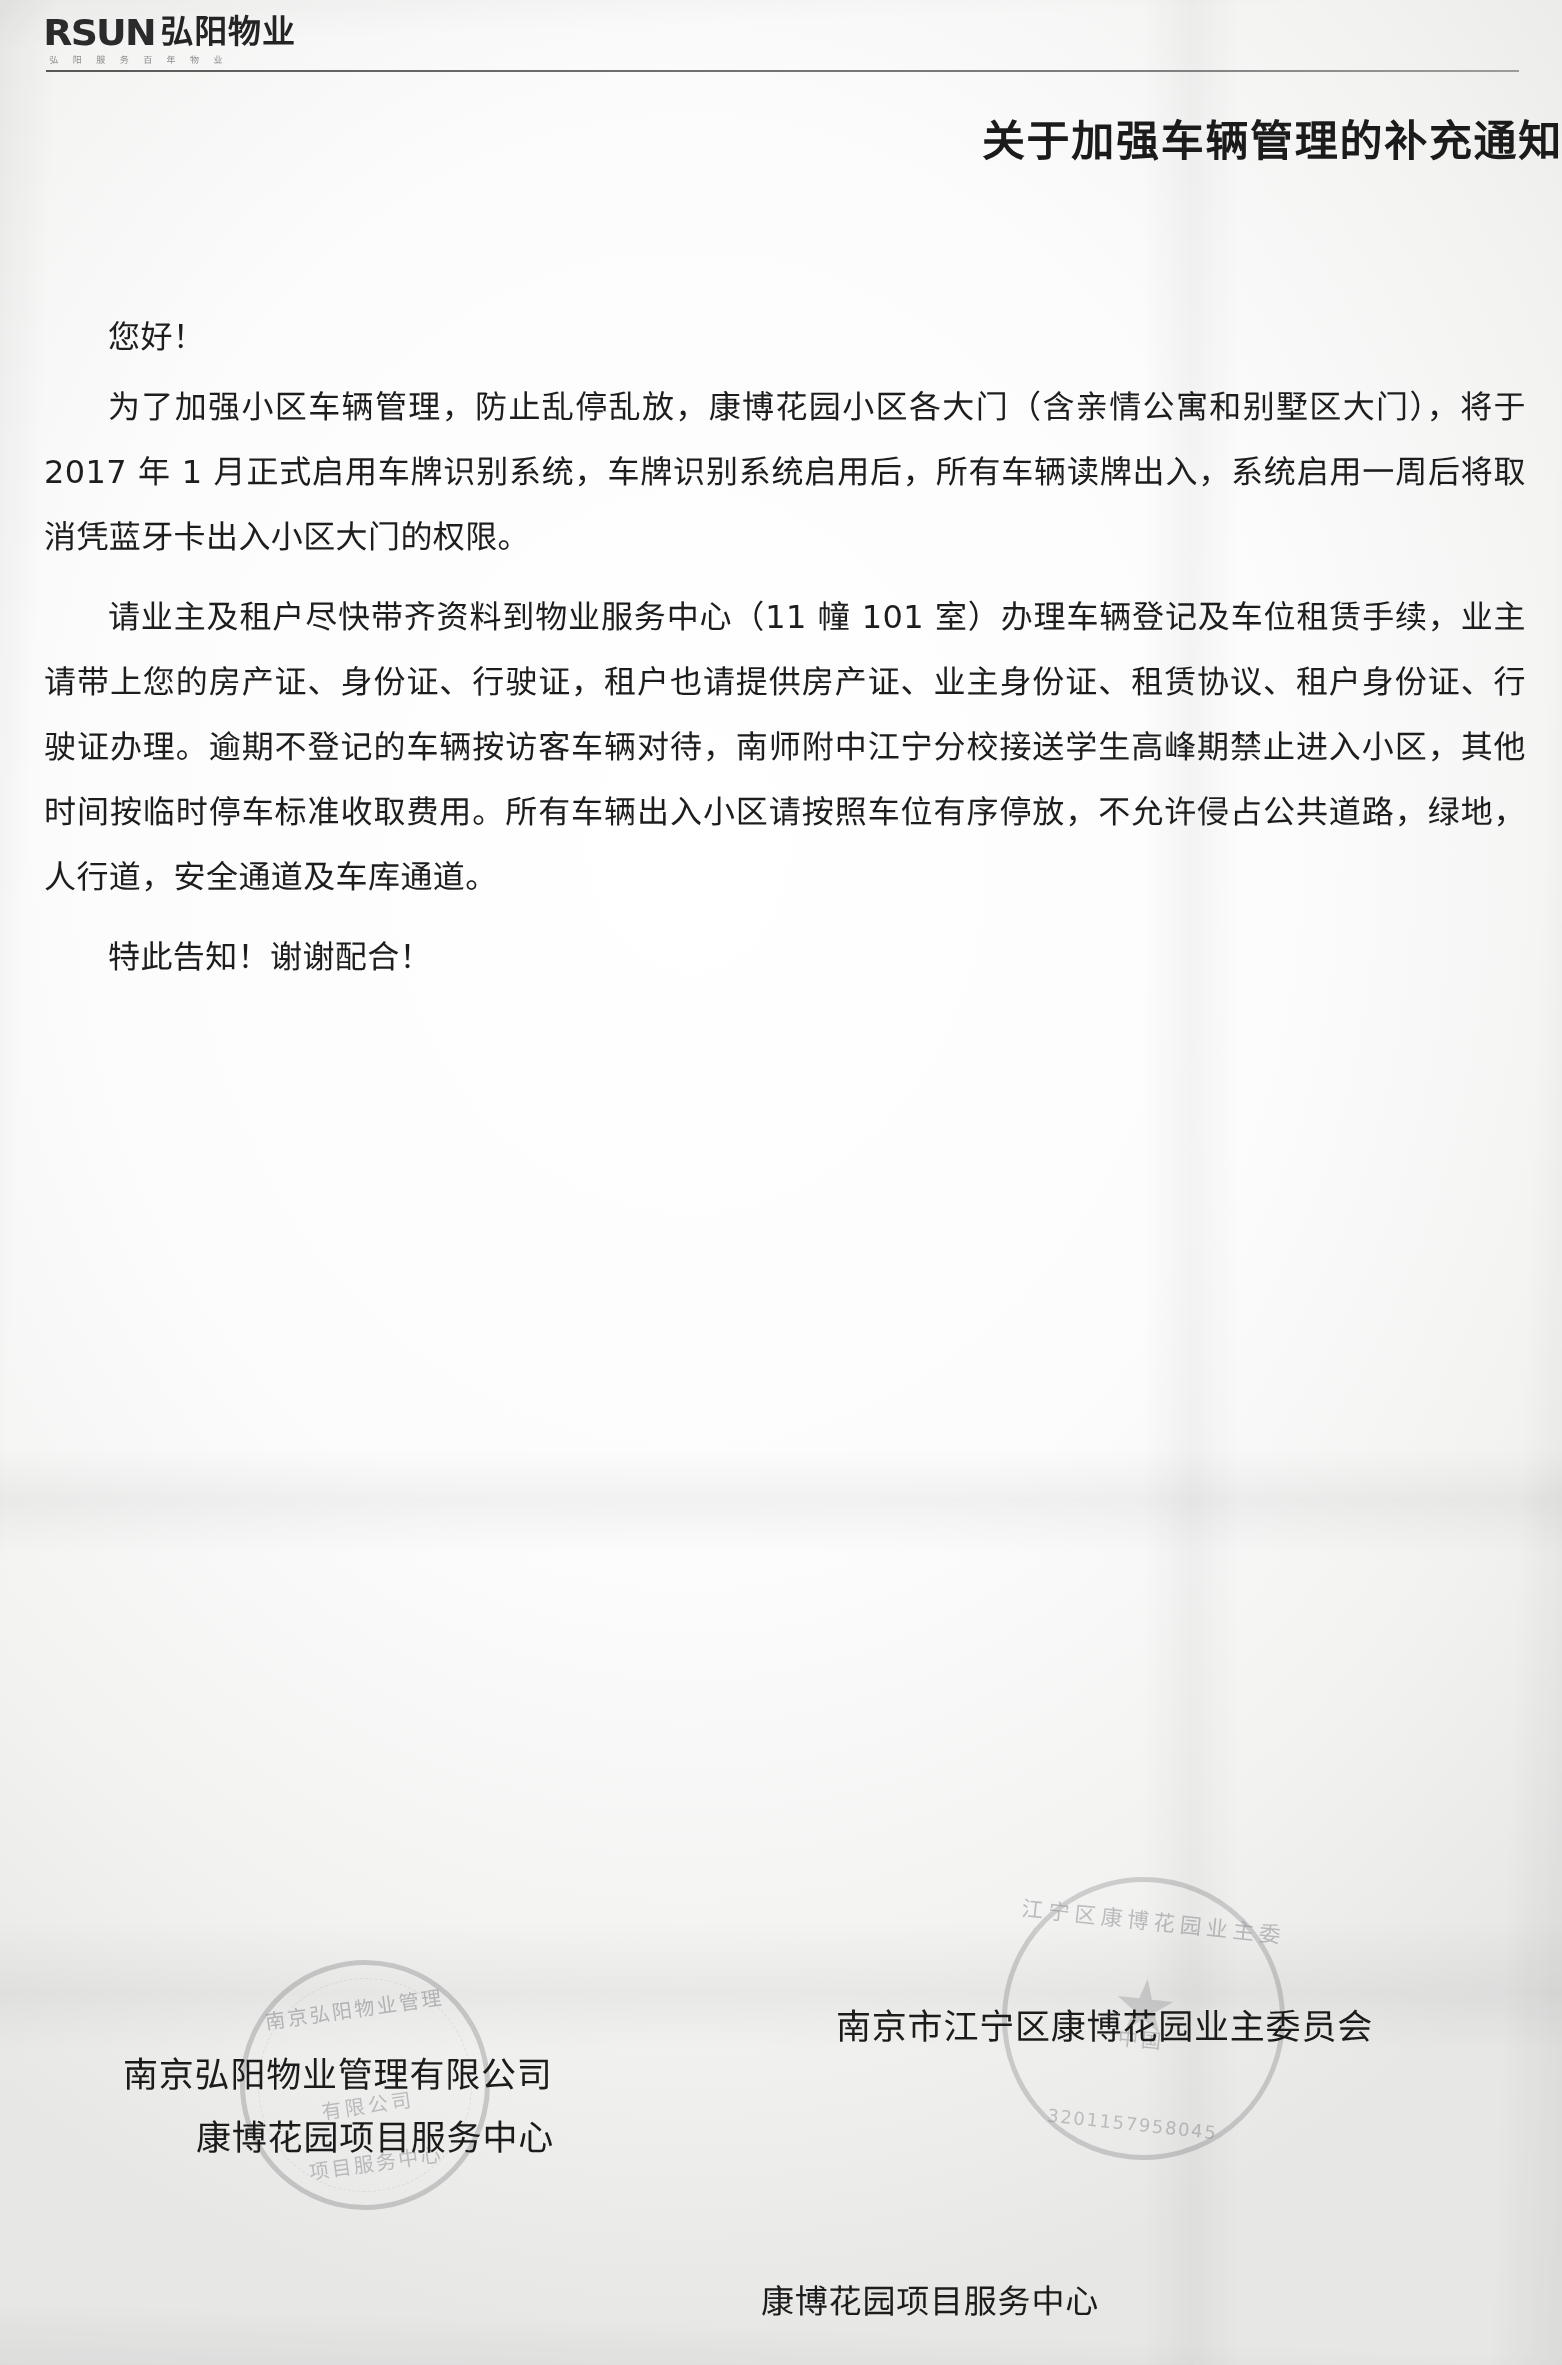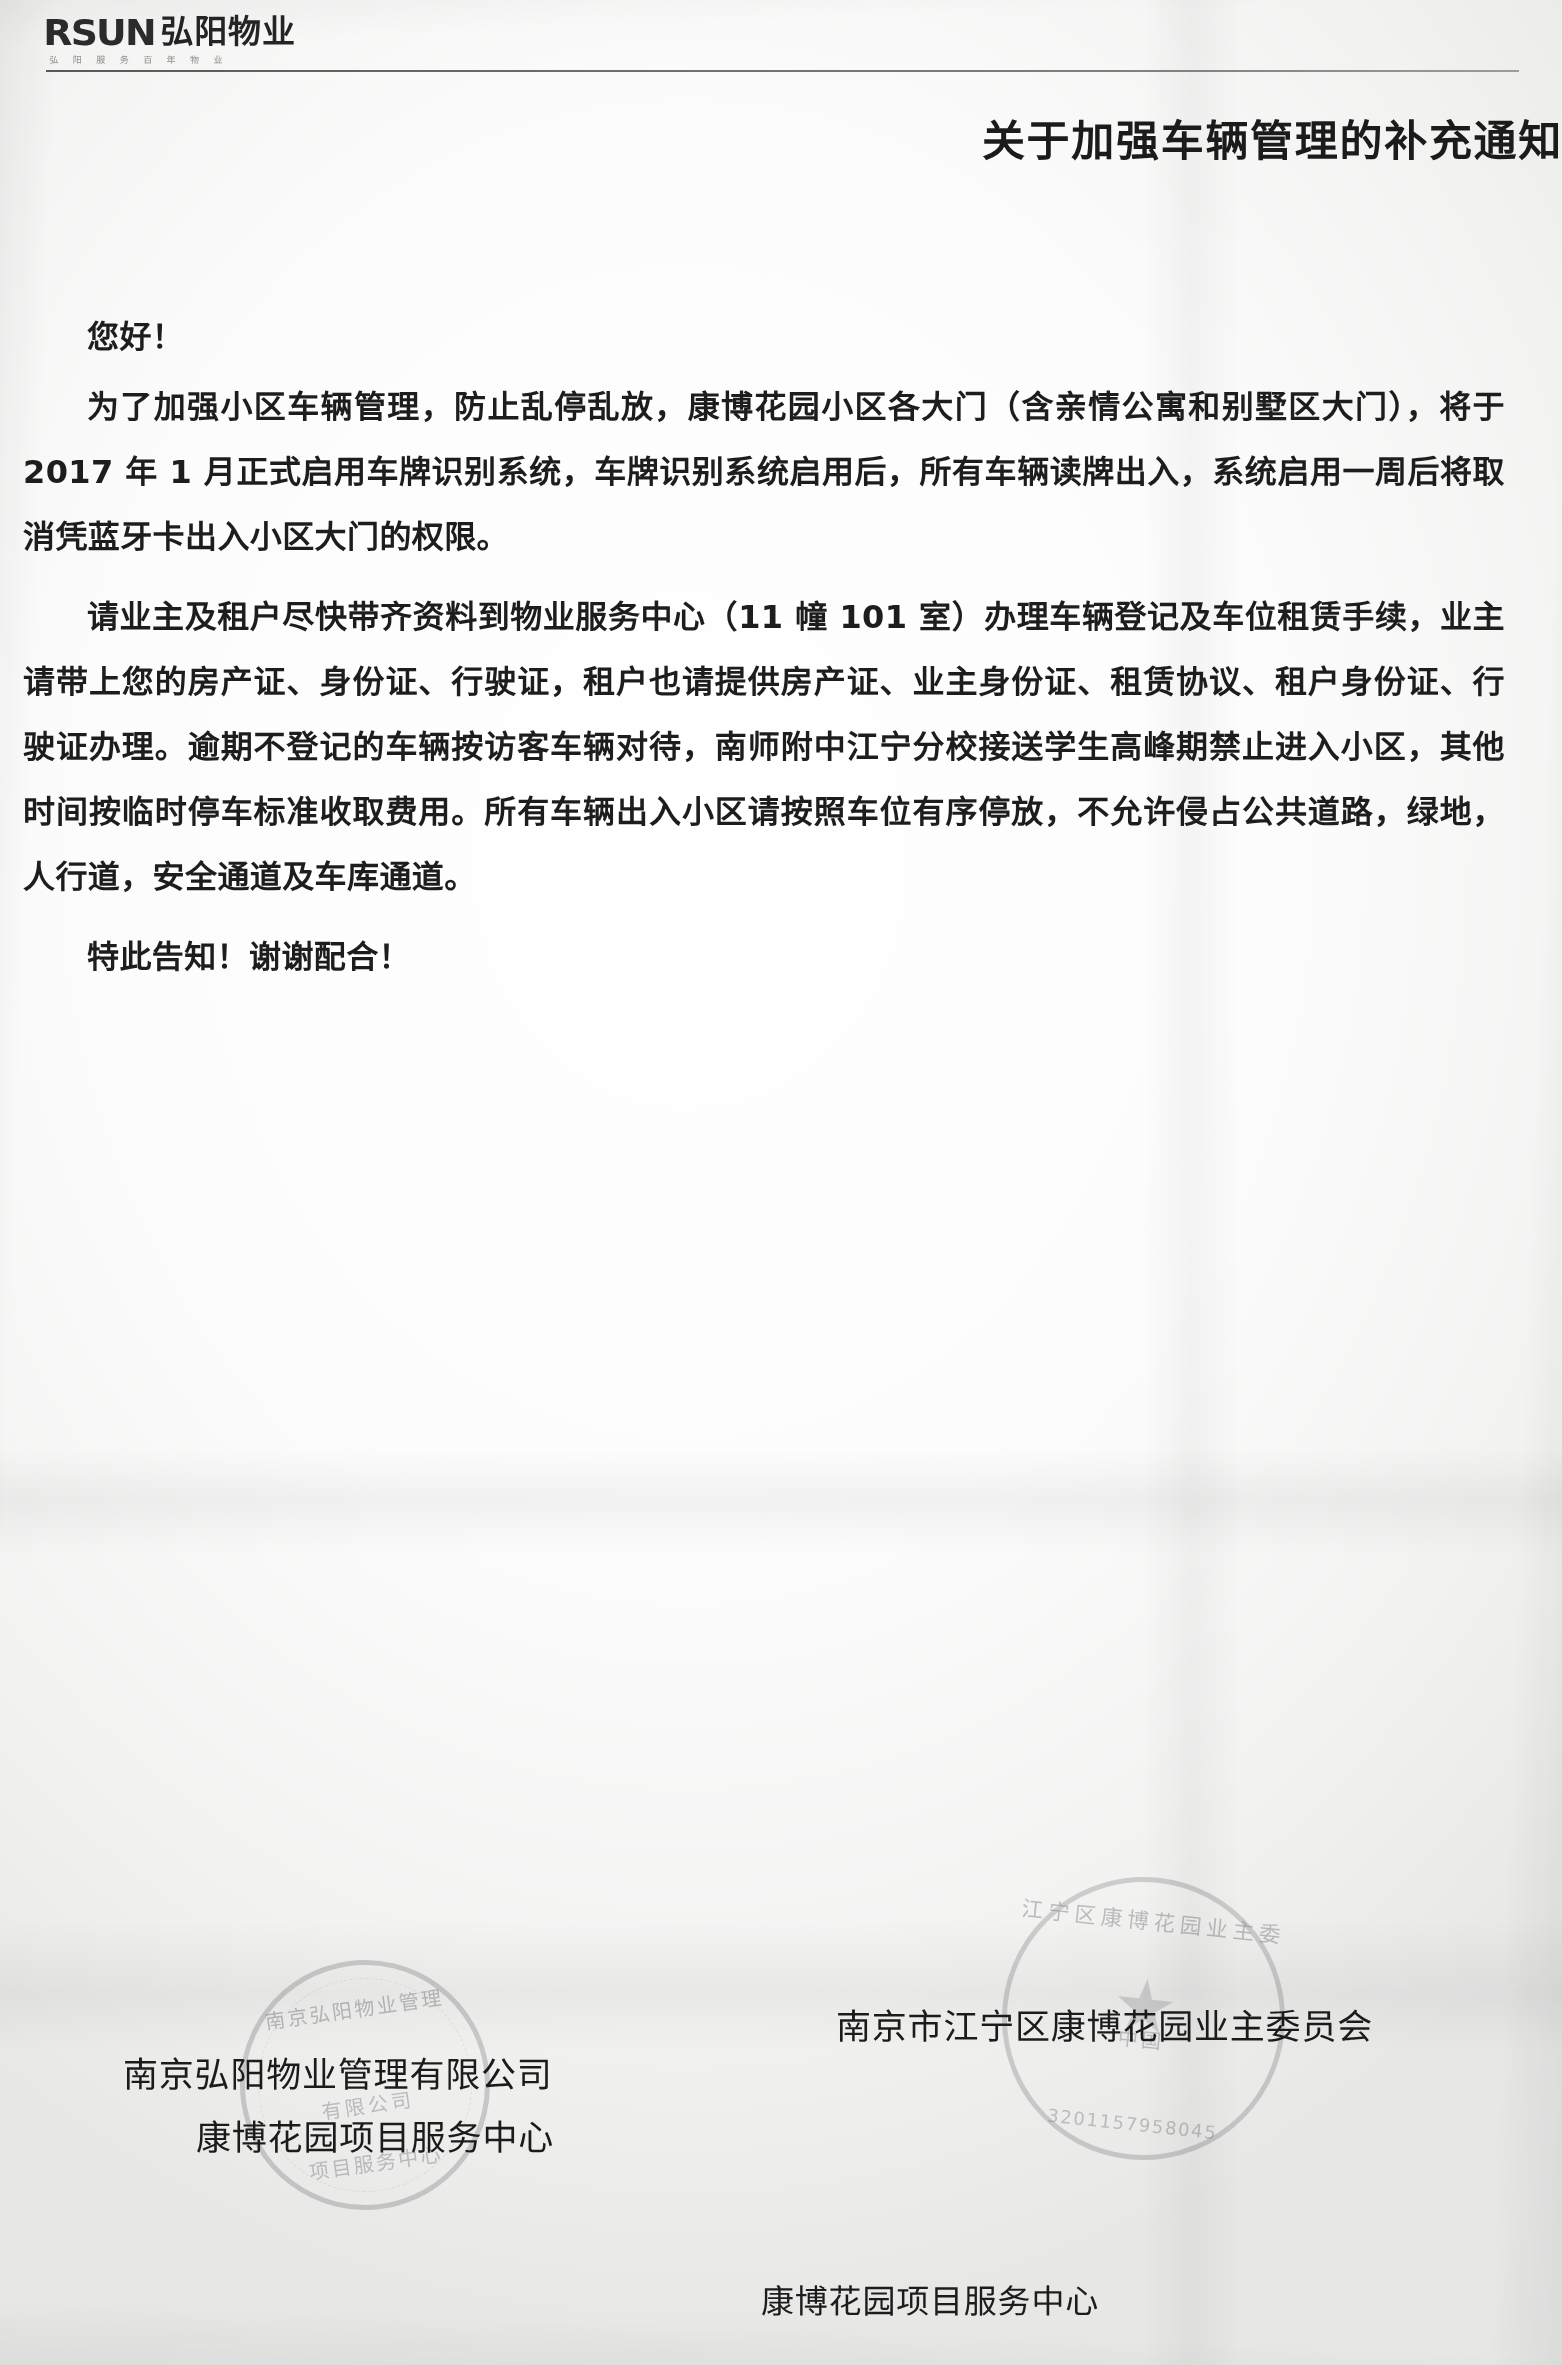--- a/index.html
+++ b/index.html
@@ -118,24 +118,23 @@
   .salutation {
     position: absolute;
     left: 38px;
     top: 214px;
     font-size: 33px;
     color: #1d1d1d;
     letter-spacing: 0.8px;
   }
   .body-block {
     position: absolute;
-    left: 23px;
+    left: 44px;
     top: 305px;
     width: 1482px;
-    font-weight: bold;
   }
   .para {
     font-size: 32px;
     line-height: 65px;
     color: #1d1d1d;
     text-align: justify;
     text-justify: inter-ideograph;
     letter-spacing: 0.4px;
     margin: 0 0 15px 0;
     text-indent: 2em;

